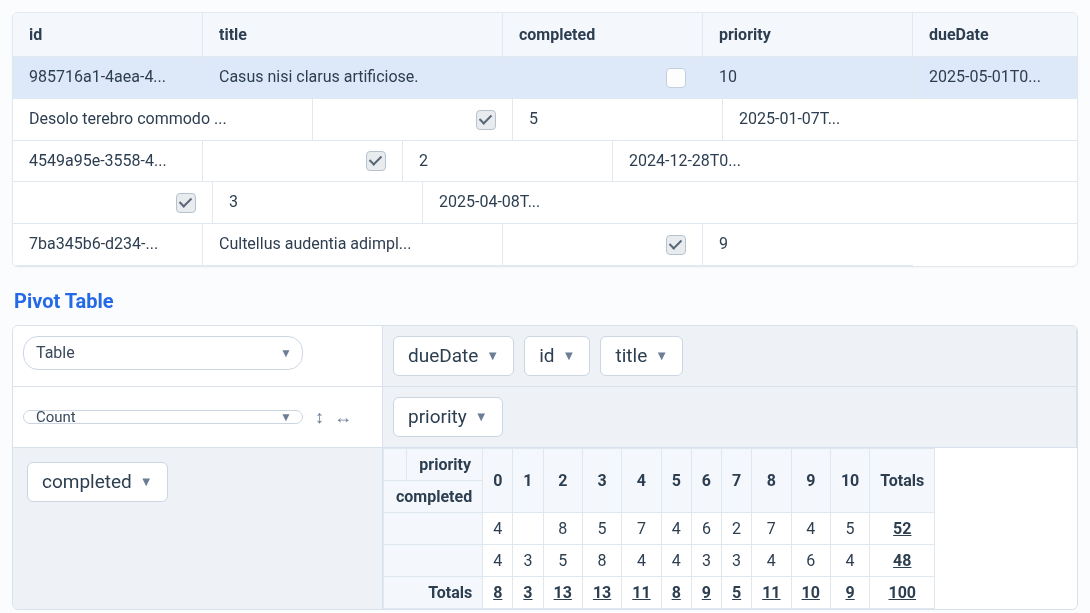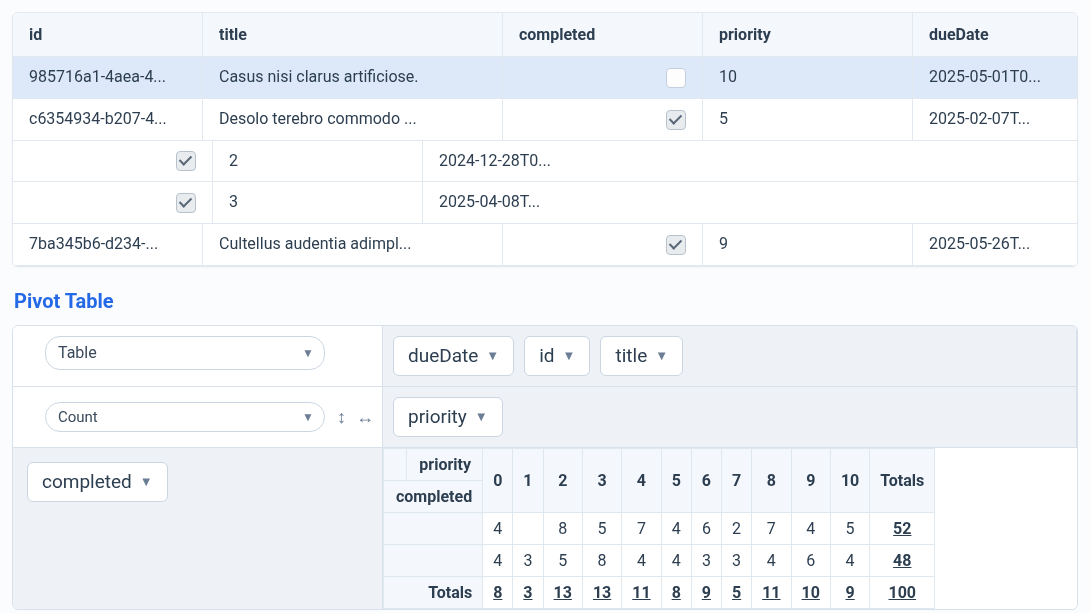--- a/index.html
+++ b/index.html
@@ -112,24 +112,23 @@
     align-items: center;
     justify-content: space-between;
     height: 34px;
     padding: 0 10px 0 12px;
     border: 1px solid #cbd6e2;
     border-radius: 15px;
     background: #fff;
     font-size: 16px;
     color: #3a4a5c;
     min-width: 280px;
-    margin-left: 22px;
   }
   .select .caret { color:#6b7e95; margin-left:8px; font-size:12px; }
-  .select.small { min-width: 280px; height: 30px; font-size: 15px; }
+  .select.small { min-width: 280px; height: 14px; font-size: 15px; }
 
   .sort-icons { display:inline-flex; gap:10px; color:#6b7e95; font-size:18px; }
   .sort-icon { cursor:pointer; user-select:none; }
 
   .chip {
     display: inline-flex;
     align-items: center;
     height: 40px;
     padding: 0 14px;
     border: 1px solid #cbd6e2;
@@ -172,42 +171,41 @@
   </div>
   <div id="tbody">
       <div class="row selected">
         <div class="td col-id">985716a1-4aea-4...</div>
         <div class="td col-title">Casus nisi clarus artificiose.</div>
         <div class="td col-completed"><span class="chk unchecked"></span></div>
         <div class="td col-priority">10</div>
         <div class="td col-duedate">2025-05-01T0...</div>
       </div>
       <div class="row">
-        <div class="td col-id">c6354934-b207-4...</div>
         <div class="td col-title">Desolo terebro commodo ...</div>
         <div class="td col-completed"><span class="chk checked"></span></div>
         <div class="td col-priority">5</div>
-        <div class="td col-duedate">2025-02-07T...</div>
+        <div class="td col-duedate">2025-01-07T...</div>
       </div>
       <div class="row">
+        <div class="td col-id">4549a95e-3558-4...</div>
         <div class="td col-completed"><span class="chk checked"></span></div>
         <div class="td col-priority">2</div>
         <div class="td col-duedate">2024-12-28T0...</div>
       </div>
       <div class="row">
         <div class="td col-completed"><span class="chk checked"></span></div>
         <div class="td col-priority">3</div>
         <div class="td col-duedate">2025-04-08T...</div>
       </div>
       <div class="row">
         <div class="td col-id">7ba345b6-d234-...</div>
         <div class="td col-title">Cultellus audentia adimpl...</div>
         <div class="td col-completed"><span class="chk checked"></span></div>
         <div class="td col-priority">9</div>
-        <div class="td col-duedate">2025-05-26T...</div>
       </div>
     </div>
 </div>
 
 <div class="section-title">Pivot Table</div>
 
 <div class="pivot-wrap">
   <div class="pivot-grid">
 
     <div class="cell left-top">

